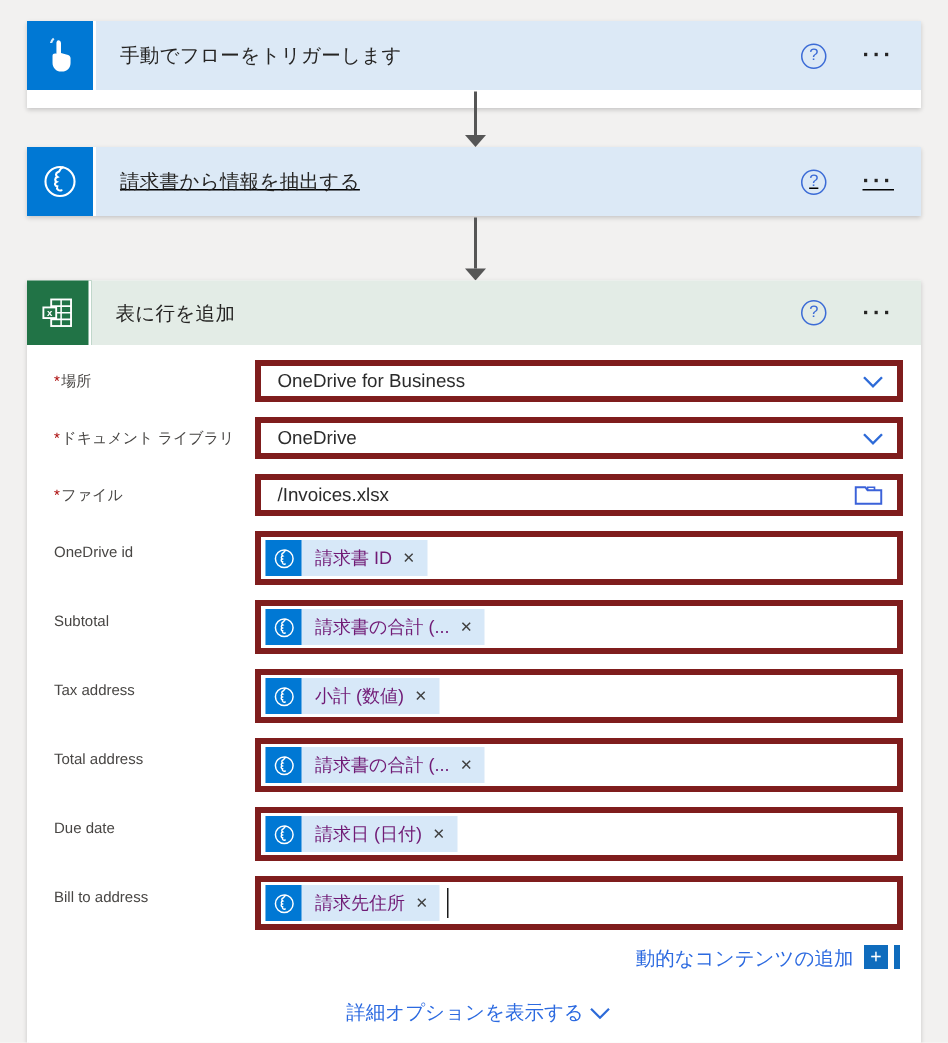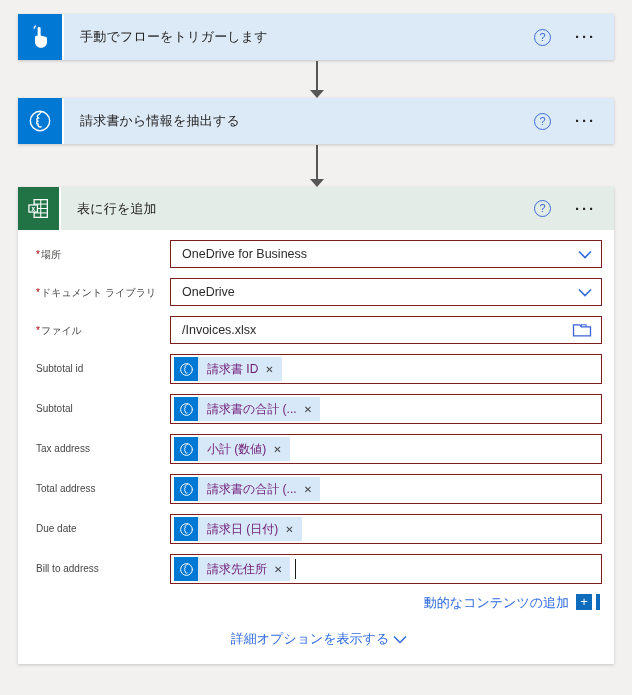--- a/index.html
+++ b/index.html
@@ -9,22 +9,22 @@
     background: #f2f1f0;
   }
   .canvas { position: relative; width: 632px; height: 695px; }
 
   
   .card {
     position: absolute; left: 18px; width: 596px;
     box-shadow: 0 1px 3px rgba(0,0,0,.18);
     background: #fff;
   }
-  .card1 { top: 14px;  height: 46px; }
-  .card2 { top: 98px;  height: 46px; }
+  .card1 { top: 14px;  height: 58px; }
+  .card2 { top: 98px;  height: 46px; text-decoration: underline; }
   .card3 { top: 187px; }
 
   .card-header { display: flex; align-items: stretch; width: 100%; }
   .collapsed .card-header { height: 46px; background: var(--hdr-blue); }
   .card3 .card-header { height: 43px; background: var(--hdr-green); justify-content: space-between; }
 
   .icon-tile {
     flex: 0 0 auto; display: flex; align-items: center; justify-content: center;
     border-right: 2px solid #fff;
   }
@@ -62,21 +62,21 @@
   
   .card-body { background: #fff; padding: 10px 12px 12px 12px; }
   .form-row { display: flex; align-items: flex-start; margin-bottom: 10px; }
   .field-label {
     flex: 0 0 140px; padding: 7px 10px 0 6px;
     font-size: 10px; line-height: 15px; color: #484644;
   }
   .req { color: var(--required-red); margin-right: 1px; }
   .field-input {
     flex: 1; min-height: 28px; background: #fff;
-    border: 1px solid #7f1d1d;
+    border: 4px solid #7f1d1d;
     display: flex; align-items: center;
     padding: 0 9px 0 11px; font-size: 12.5px; color: #2b2b2b;
     cursor: pointer;
   }
   .field-input .val { flex: 1; }
   .chevron-svg, .folder-svg { flex: 0 0 auto; }
 
   .tokenbox { min-height: 30px; padding: 2px 6px 2px 3px; cursor: text; }
   .token {
     display: inline-flex; align-items: center; height: 24px;
@@ -194,21 +194,21 @@
             <div class="field-label"><span class="req">*</span><span>ファイル</span></div>
             <div class="field-input">
               <span class="val">/Invoices.xlsx</span>
               <svg class="folder-svg" width="20" height="16" viewBox="0 0 20 16" fill="none" stroke="#3b62d9" stroke-width="1.3">
                 <path d="M1.5 13.8 V2.8 h6.3 l1.6 2 h9.1 v9 z"></path>
                 <path d="M9.4 4.8 v-2 h4.6 v2" stroke-width="1.1"></path>
               </svg>
             </div>
           </div>
           <div class="form-row">
-            <div class="field-label"><span>Subtotal id</span></div>
+            <div class="field-label"><span>OneDrive id</span></div>
             <div class="field-input tokenbox">
               <span class="token">
                 <span class="tok-ic">
                   <svg width="17" height="17" viewBox="0 0 24 24" fill="none" stroke="#fff" stroke-width="1.4" stroke-linecap="round">
                     <circle cx="12" cy="12" r="8.3"></circle>
                     <path d="M13.6 4c-2.3.6-1.1 2-2.7 2.6-1.6.6-1.4 2.2-.4 2.8-1.7.6-1.5 2.3-.4 2.8-1.6.8-1 2.4.3 2.6-.6 1.7.9 2.7 2.5 2.2"></path>
                   </svg>
                 </span>
                 <span class="tok-txt">請求書 ID</span>
                 <span class="tok-x">✕</span>

